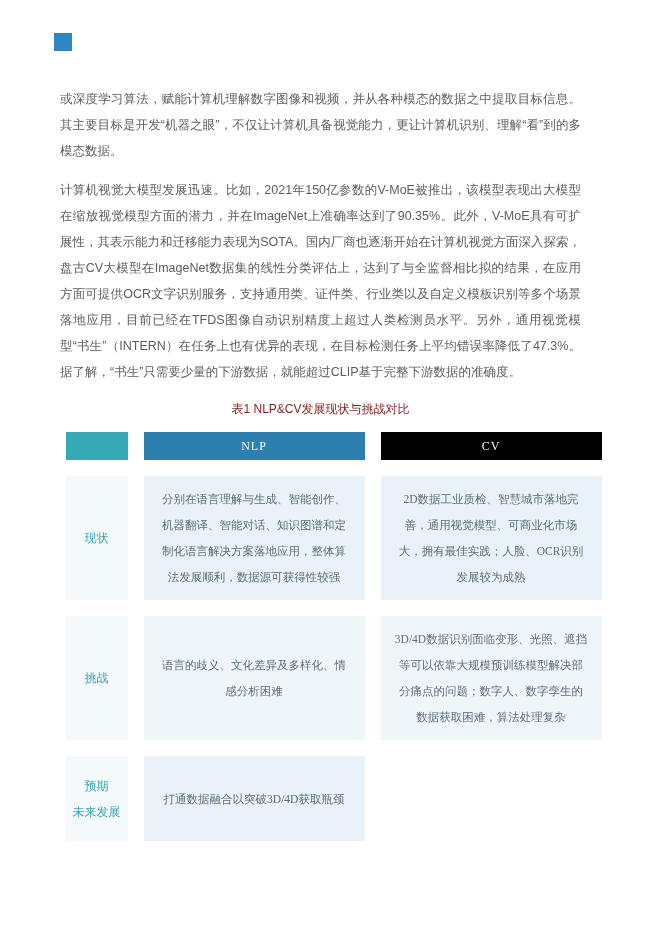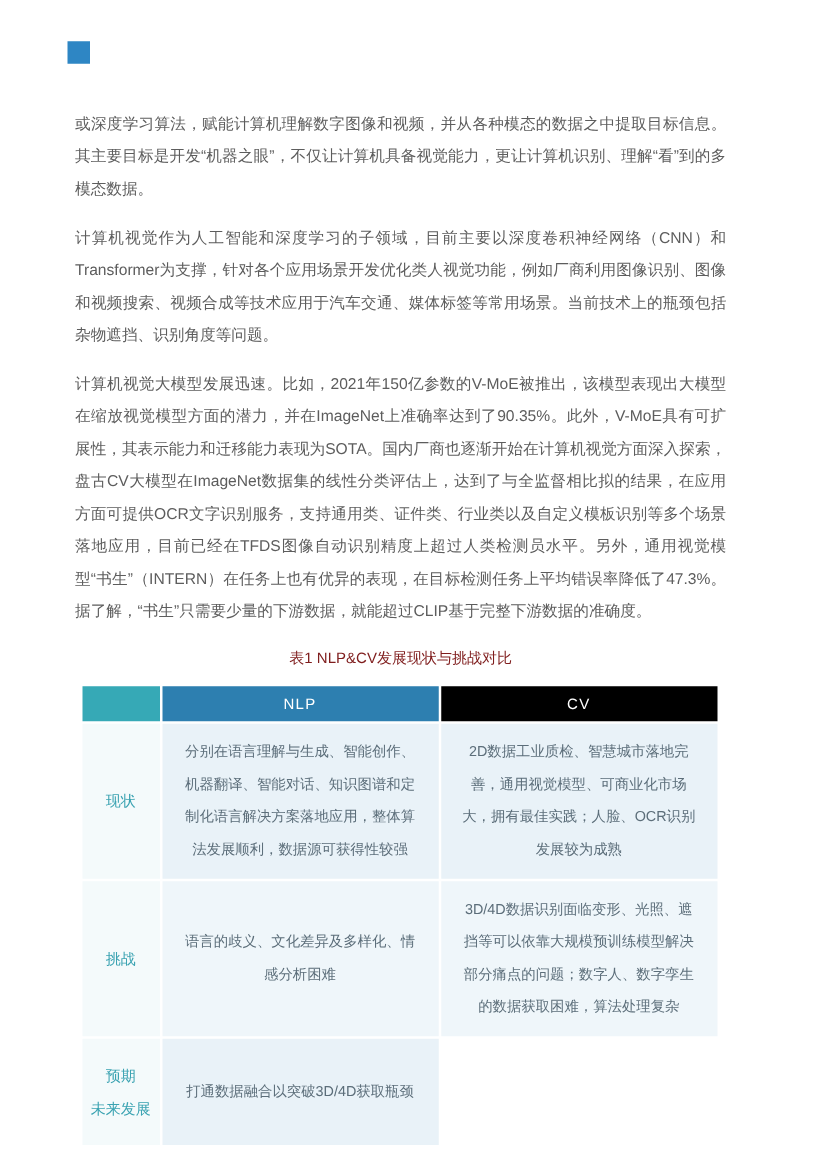--- a/index.html
+++ b/index.html
@@ -40,22 +40,23 @@
     font-size: 12px;
     color: #7f1d1d;
     margin: 16px 0 14px 0;
   }
   .cmp-table {
     width: 510px;
     margin: 0 auto;
     display: grid;
     grid-template-columns: 62px 221px 221px;
     grid-auto-rows: auto;
-    gap: 2px;
+    gap: 16px;
     background: #ffffff;
+    font-family: Liberation Serif, serif;
   }
   .hcell {
     height: 28px;
     display: flex;
     align-items: center;
     justify-content: center;
     color: #ffffff;
     font-size: 12px;
     letter-spacing: 1px;
   }
@@ -89,21 +90,20 @@
 </head>
 <body>
 
 <div class="page">
 
   <div class="logo-mark"></div>
 
   <div class="content">
 
     <p class="para">或深度学习算法，赋能计算机理解数字图像和视频，并从各种模态的数据之中提取目标信息。其主要目标是开发“机器之眼”，不仅让计算机具备视觉能力，更让计算机识别、理解“看”到的多模态数据。</p>
-    <p class="para">计算机视觉作为人工智能和深度学习的子领域，目前主要以深度卷积神经网络（CNN）和Transformer为支撑，针对各个应用场景开发优化类人视觉功能，例如厂商利用图像识别、图像和视频搜索、视频合成等技术应用于汽车交通、媒体标签等常用场景。当前技术上的瓶颈包括杂物遮挡、识别角度等问题。</p>
     <p class="para">计算机视觉大模型发展迅速。比如，2021年150亿参数的V-MoE被推出，该模型表现出大模型在缩放视觉模型方面的潜力，并在ImageNet上准确率达到了90.35%。此外，V-MoE具有可扩展性，其表示能力和迁移能力表现为SOTA。国内厂商也逐渐开始在计算机视觉方面深入探索，盘古CV大模型在ImageNet数据集的线性分类评估上，达到了与全监督相比拟的结果，在应用方面可提供OCR文字识别服务，支持通用类、证件类、行业类以及自定义模板识别等多个场景落地应用，目前已经在TFDS图像自动识别精度上超过人类检测员水平。另外，通用视觉模型“书生”（INTERN）在任务上也有优异的表现，在目标检测任务上平均错误率降低了47.3%。据了解，“书生”只需要少量的下游数据，就能超过CLIP基于完整下游数据的准确度。</p>
 
     <div class="table-title">表1 NLP&amp;CV发展现状与挑战对比</div>
 
     <div class="cmp-table">
 
       <div class="hcell corner"></div>
       <div class="hcell nlp">NLP</div>
       <div class="hcell cv">CV</div>
 

